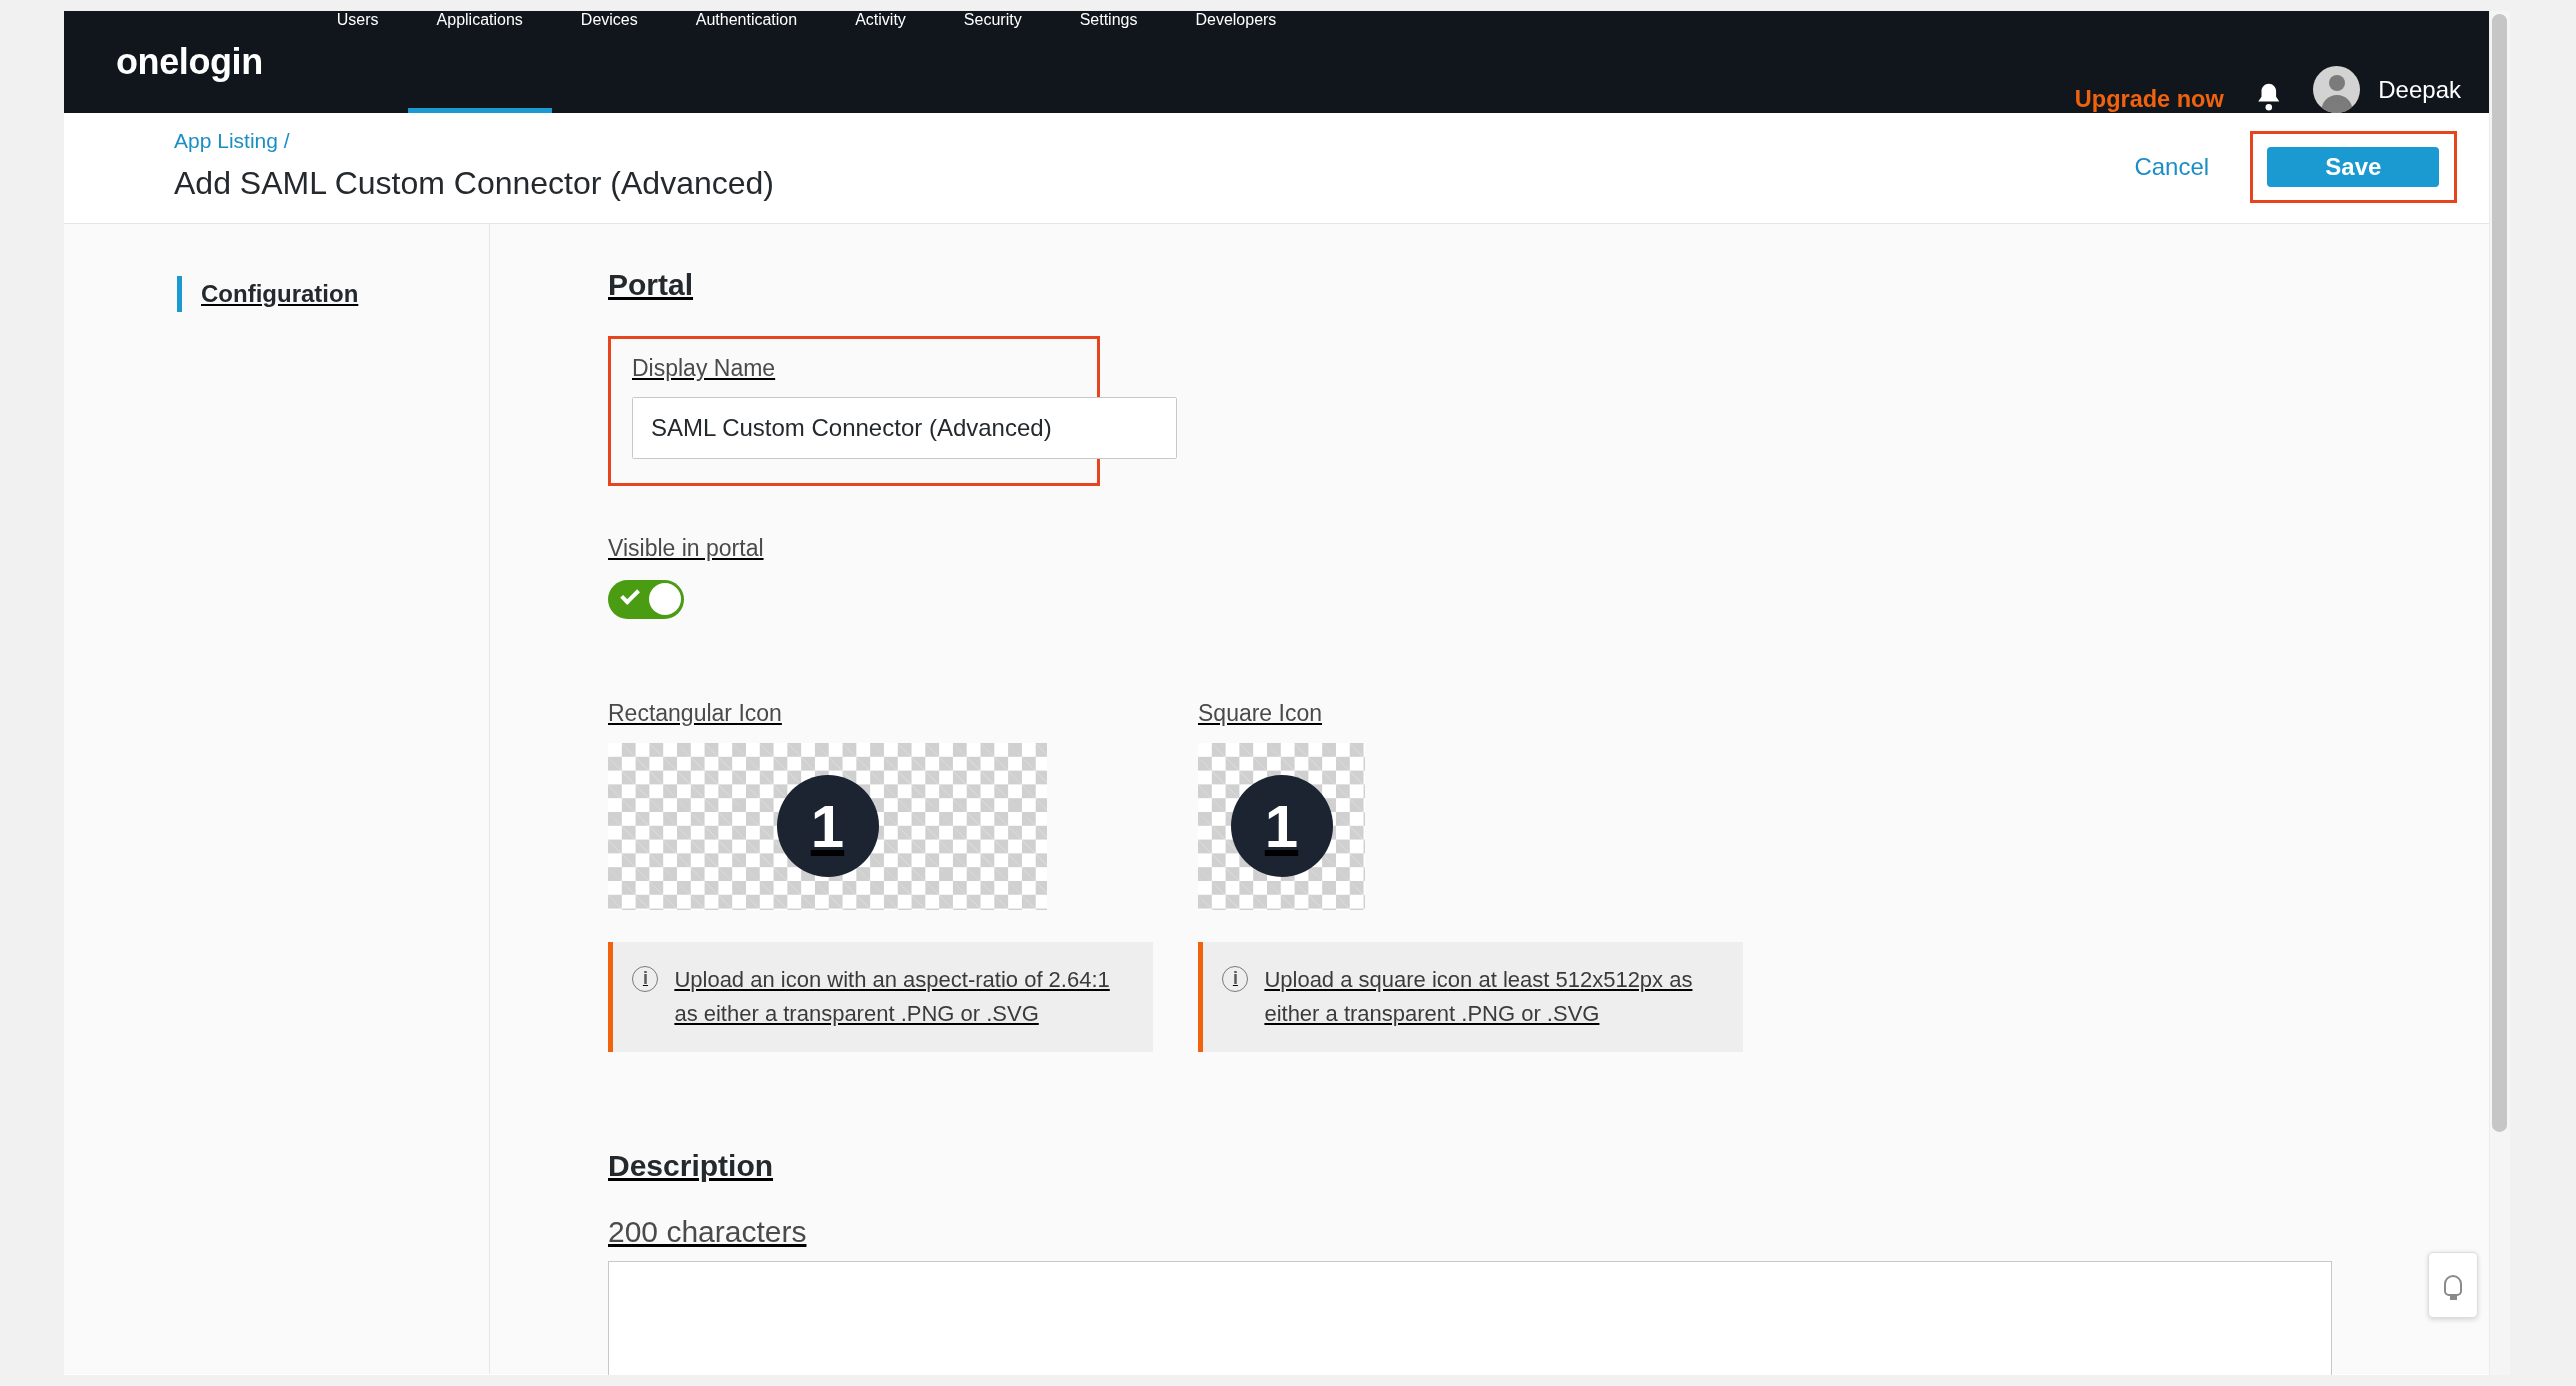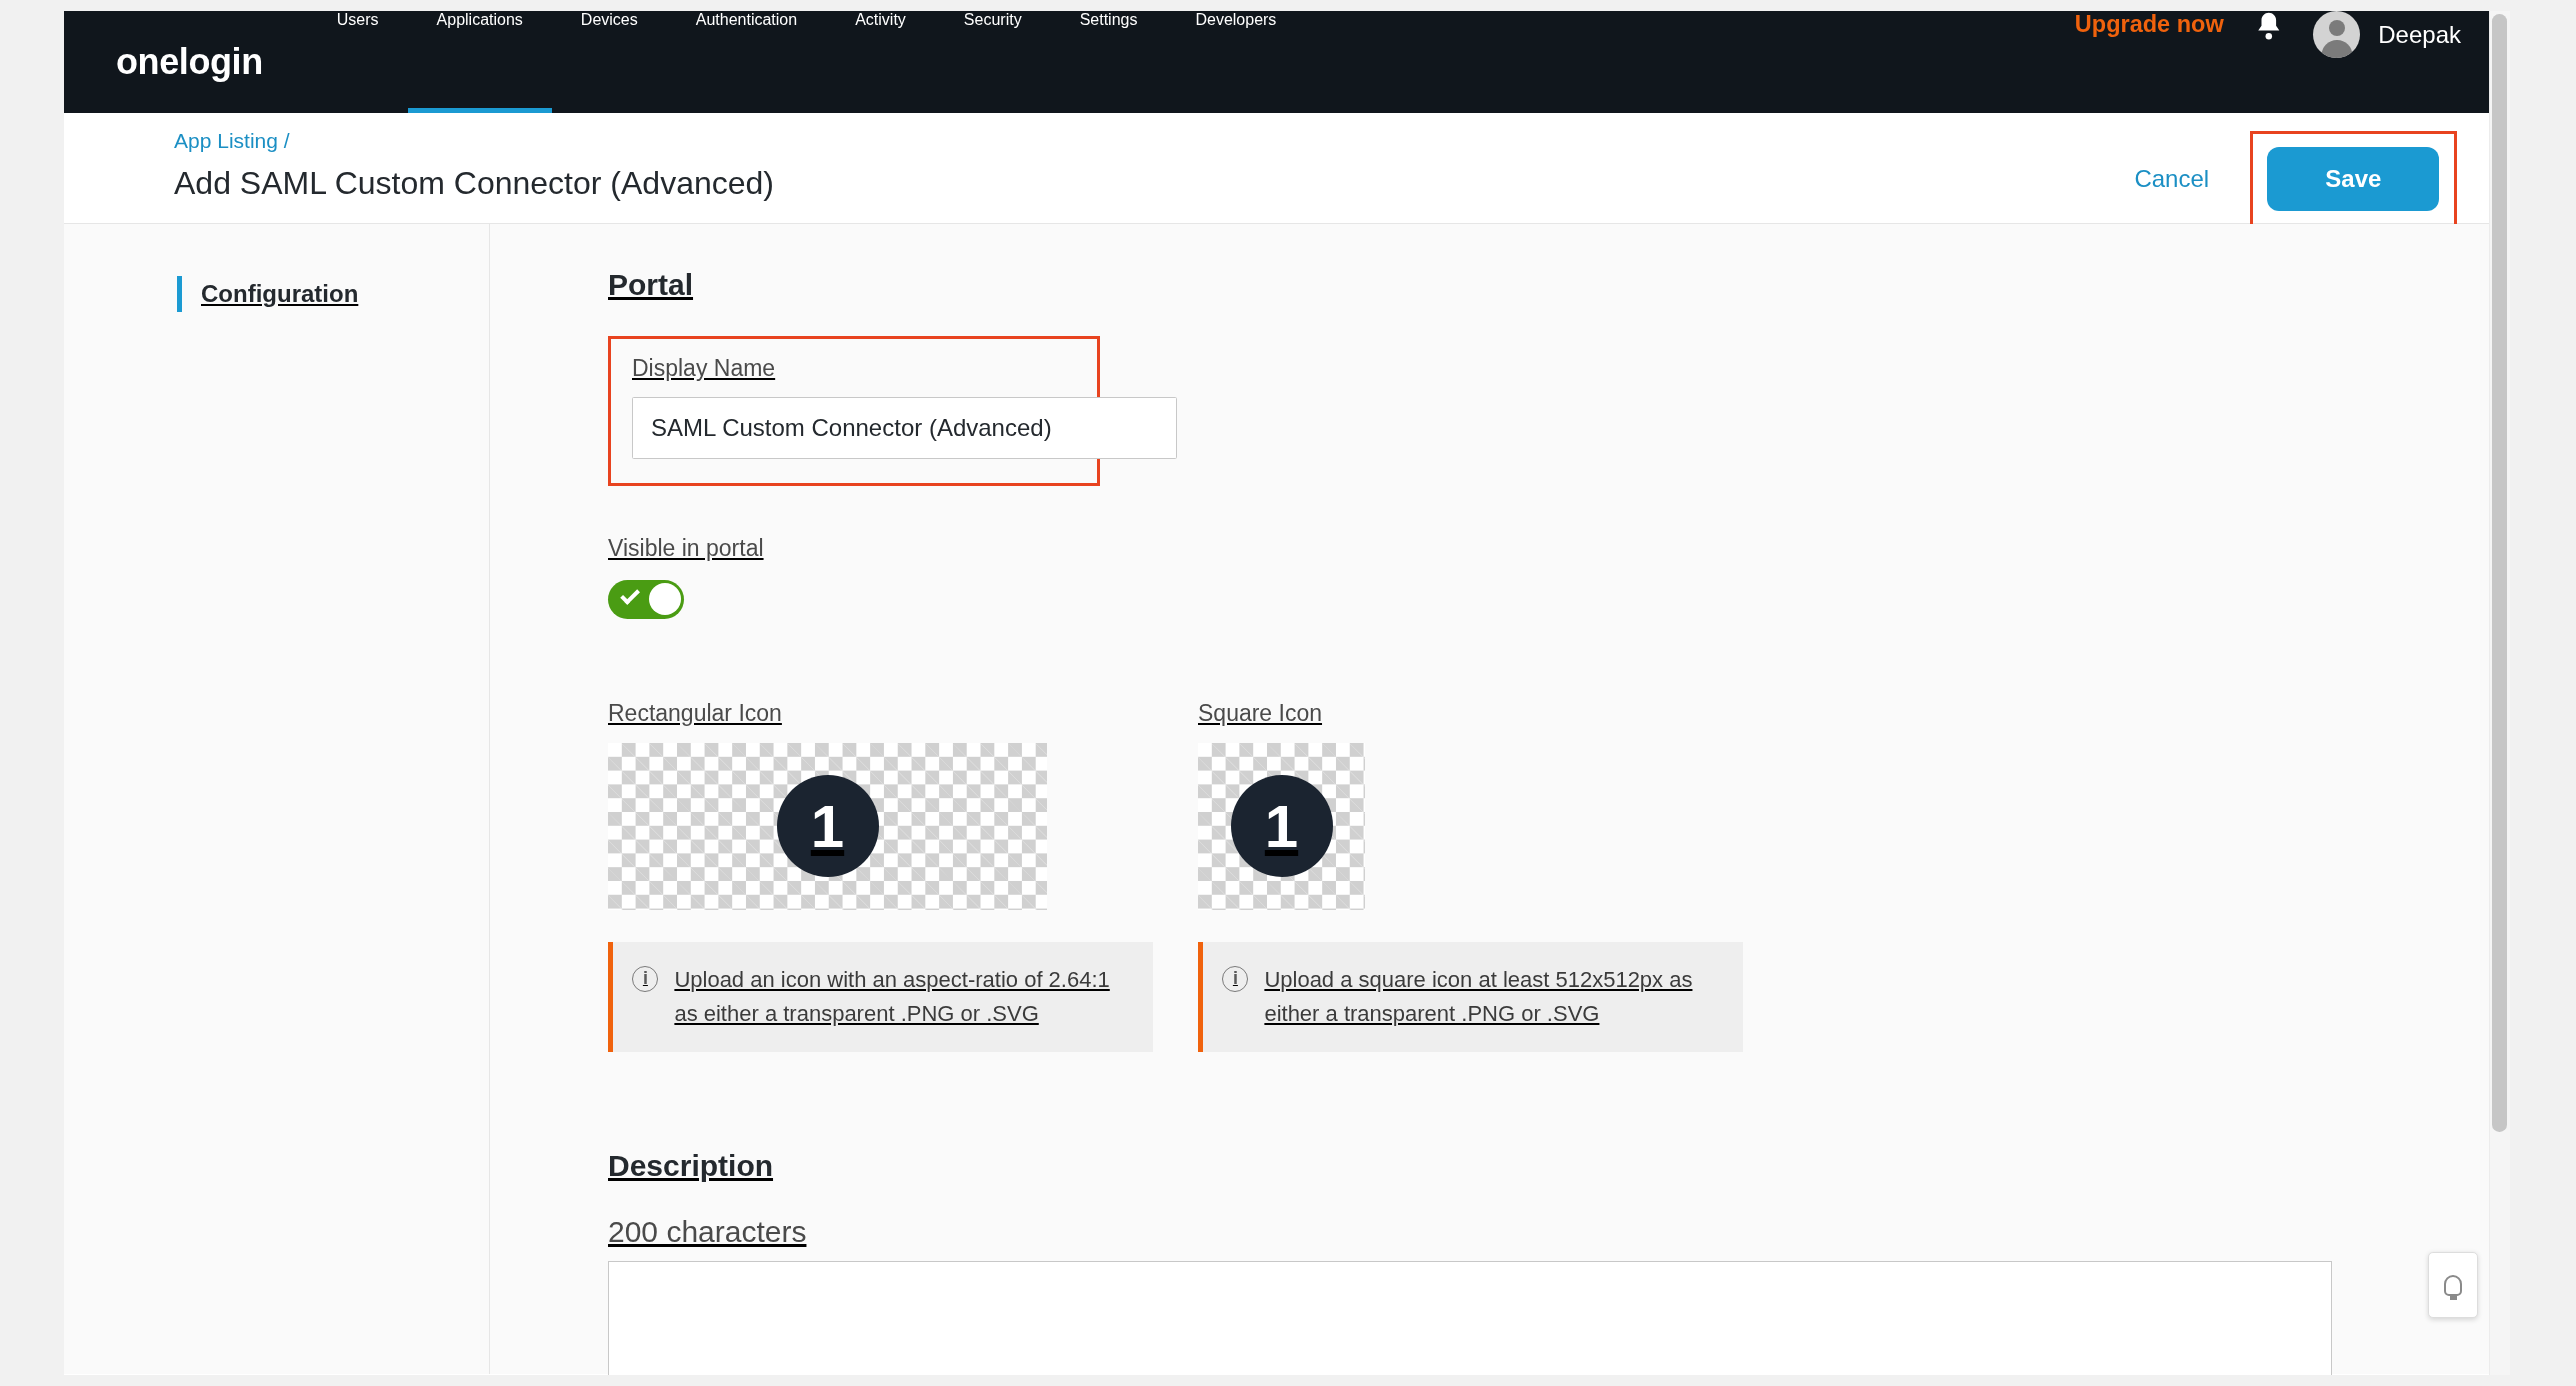--- a/index.html
+++ b/index.html
@@ -59,21 +59,21 @@
     cursor: pointer;
     border-bottom: 5.7px solid transparent;
   }
   .nav-item.active {
     border-bottom-color: #1b9ad2;
     font-weight: normal;
   }
   .nav-right {
     margin-left: auto;
     display: flex;
-    align-items: flex-start;
+    align-items: flex-end;
     padding-right: 49px;
     gap: 31px;
   }
   .upgrade {
     color: #f0620d;
     font-size: 23.5px;
     font-weight: bold;
     cursor: pointer;
   }
   .bell {
@@ -153,22 +153,22 @@
     border: 3.2px solid #e8431f;
     padding: 13px 14.6px;
     margin-right: 53px;
   }
   .save-btn {
     background: #1b9ad2;
     color: #ffffff;
     font-size: 24px;
     font-weight: bold;
     border: none;
-    border-radius: 12px;
-    padding: 18px 58px;
+    border-radius: 4px;
+    padding: 6px 58px;
     cursor: pointer;
     font-family: "Liberation Sans", sans-serif;
   }
 
   
   .body-wrap {
     display: flex;
     height: calc(1364px - 102px - 112px);
     background: #ffffff;
     text-decoration: underline;

